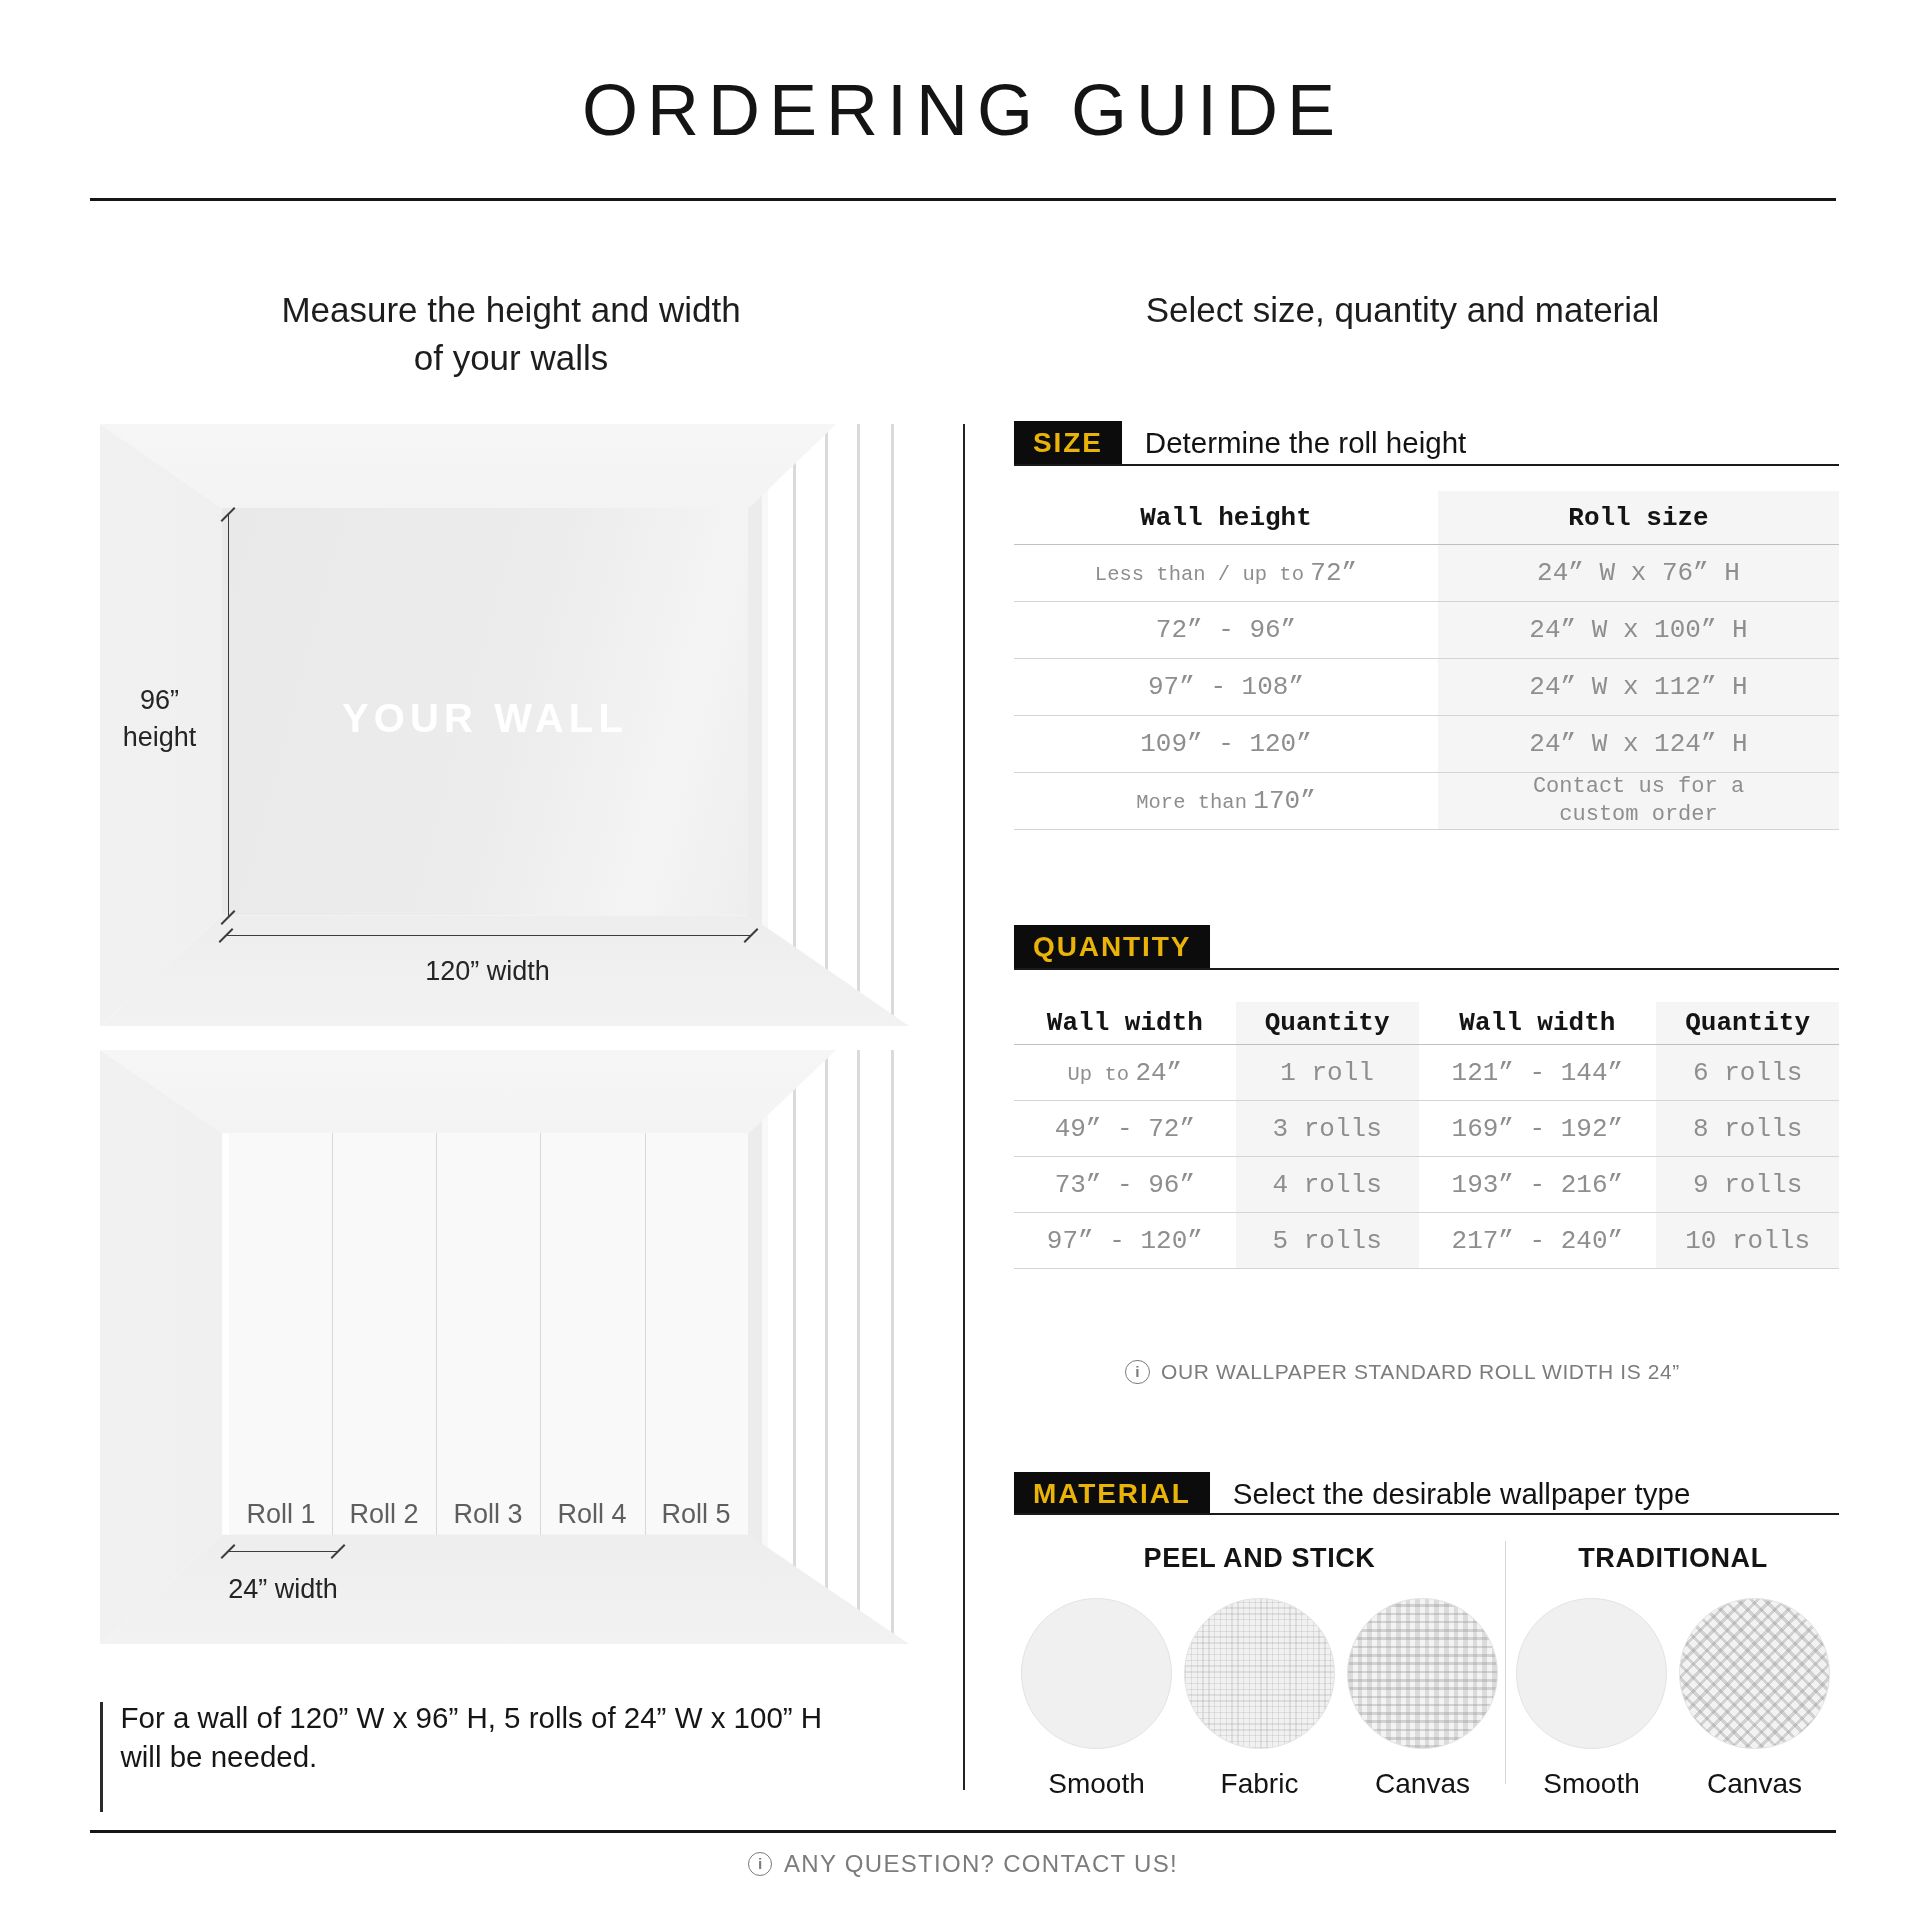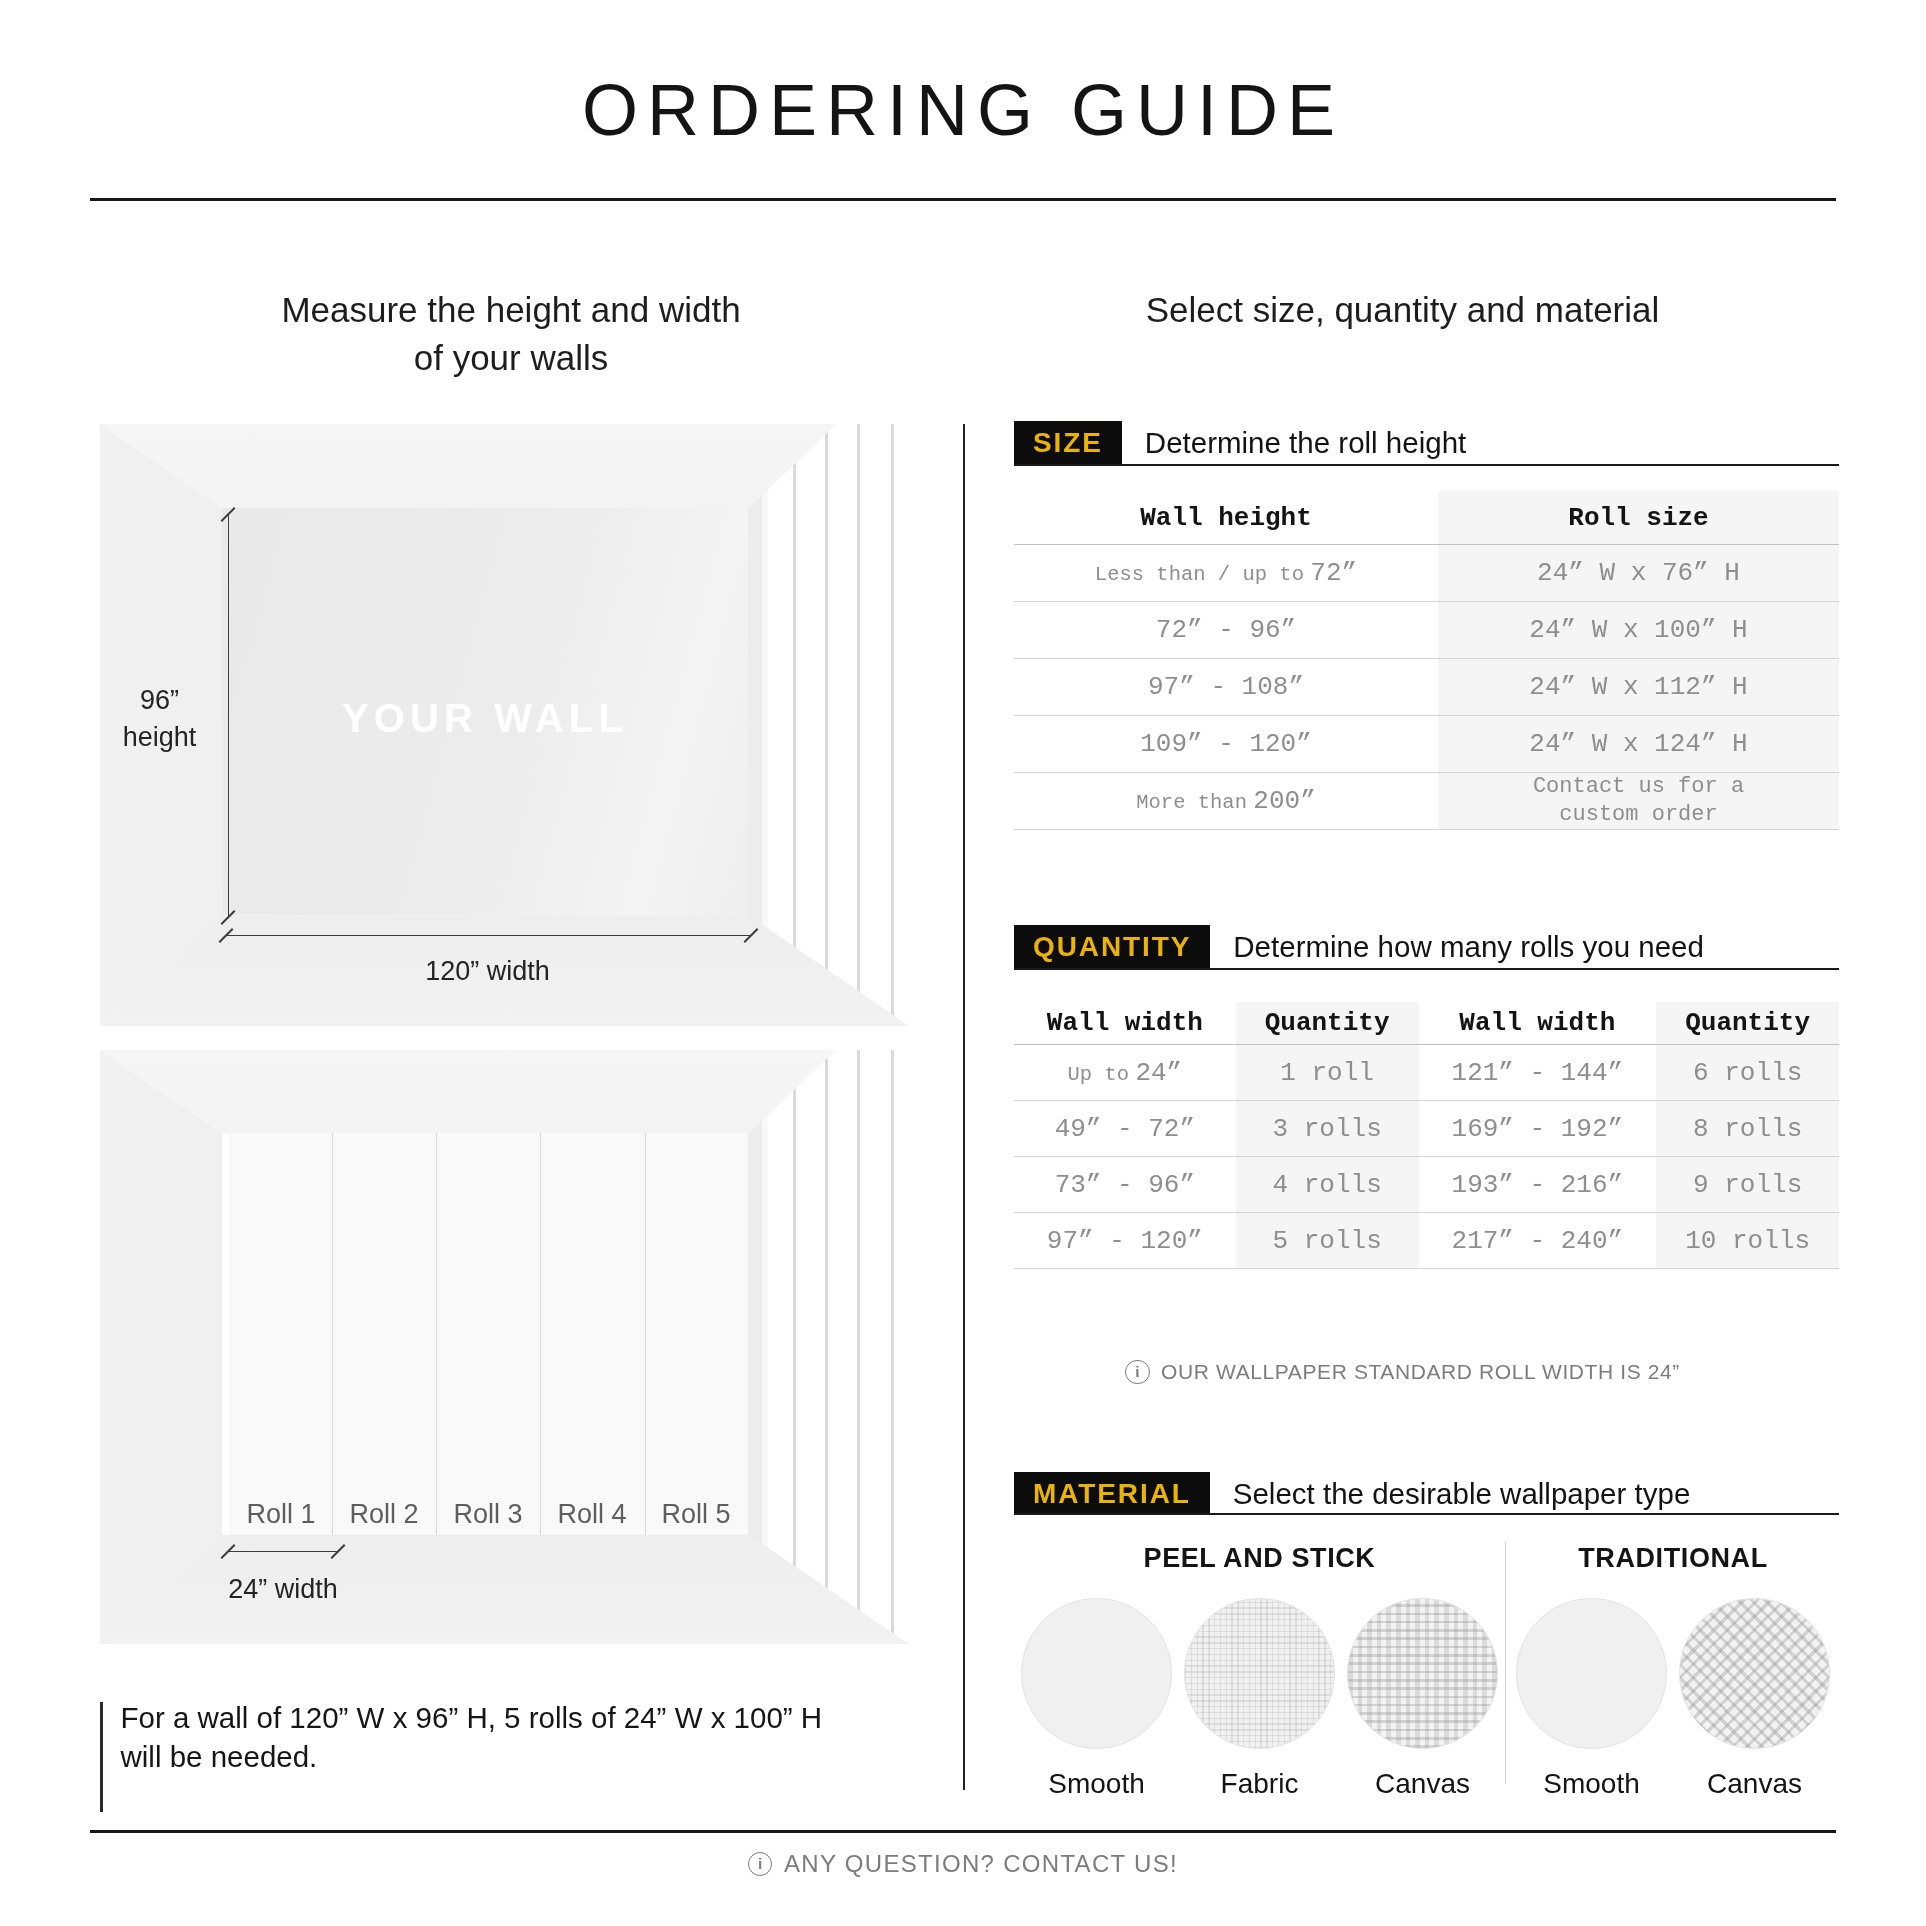--- a/index.html
+++ b/index.html
@@ -255,31 +255,30 @@
     </div>
     <div class="trow">
       <div class="cell c1">
           <span>109” - 120”</span>
         </div>
       <div class="cell c2">24” W x 124” H</div>
     </div>
     <div class="trow">
       <div class="cell c1">
           <span class="small">More than</span>
-          <span>200”</span>
+          <span>170”</span>
         </div>
       <div class="cell c2">
           <span class="two-line">Contact us for a custom order</span>
         </div>
     </div>
   </div>
 
   <div class="section-head qty-head">
     <div class="badge">QUANTITY</div>
-    <div class="section-title">Determine how many rolls you need</div>
   </div>
   <div class="rule qty-rule"></div>
 
   <div class="tbl qty-tbl">
     <div class="colbg cb2"></div>
     <div class="colbg cb4"></div>
     <div class="trow head">
       <div class="cell c1">Wall width</div>
       <div class="cell c2">Quantity</div>
       <div class="cell c3">Wall width</div>

